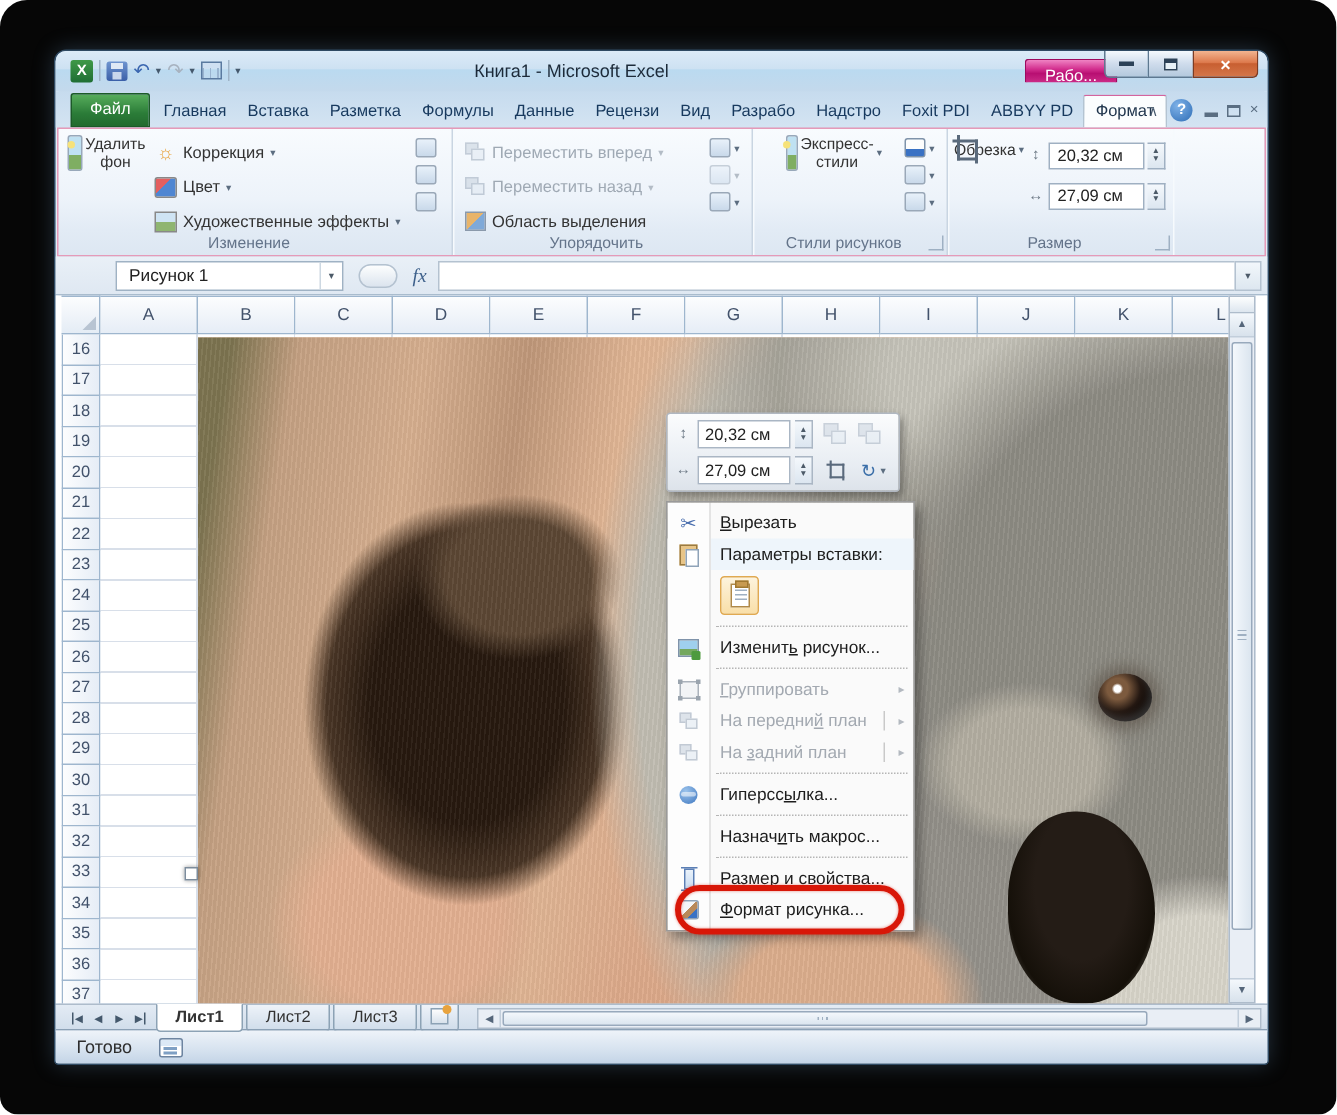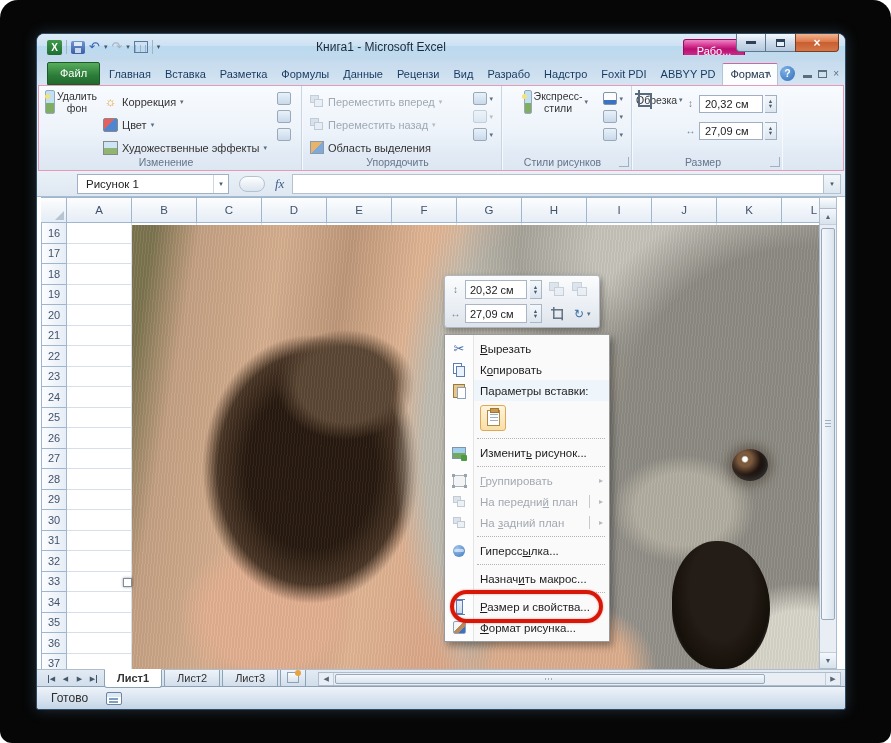--- a/index.html
+++ b/index.html
@@ -589,29 +589,20 @@
       </div>
     </div>
 
     <div class="ctxmenu" id="ctxmenu">
         <div class="mrow">
           <span class="mic">
             <span class="mi-cut">✂</span>
           </span>
           <span class="mlabel"><u>В</u>ырезать</span>
         </div>
-        <div class="mrow">
-          <span class="mic">
-            <span class="mi-copy">
-              <i></i>
-              <i></i>
-            </span>
-          </span>
-          <span class="mlabel">К<u>о</u>пировать</span>
-        </div>
         <div class="mrow header">
           <span class="mic">
             <span class="mi-paste"></span>
           </span>
           <span class="mlabel">Параметры вставки:</span>
         </div>
         <div class="paste-row">
           <span class="paste-spacer"></span>
           <div class="paste-btn">
             <span class="ic-clip"></span>

